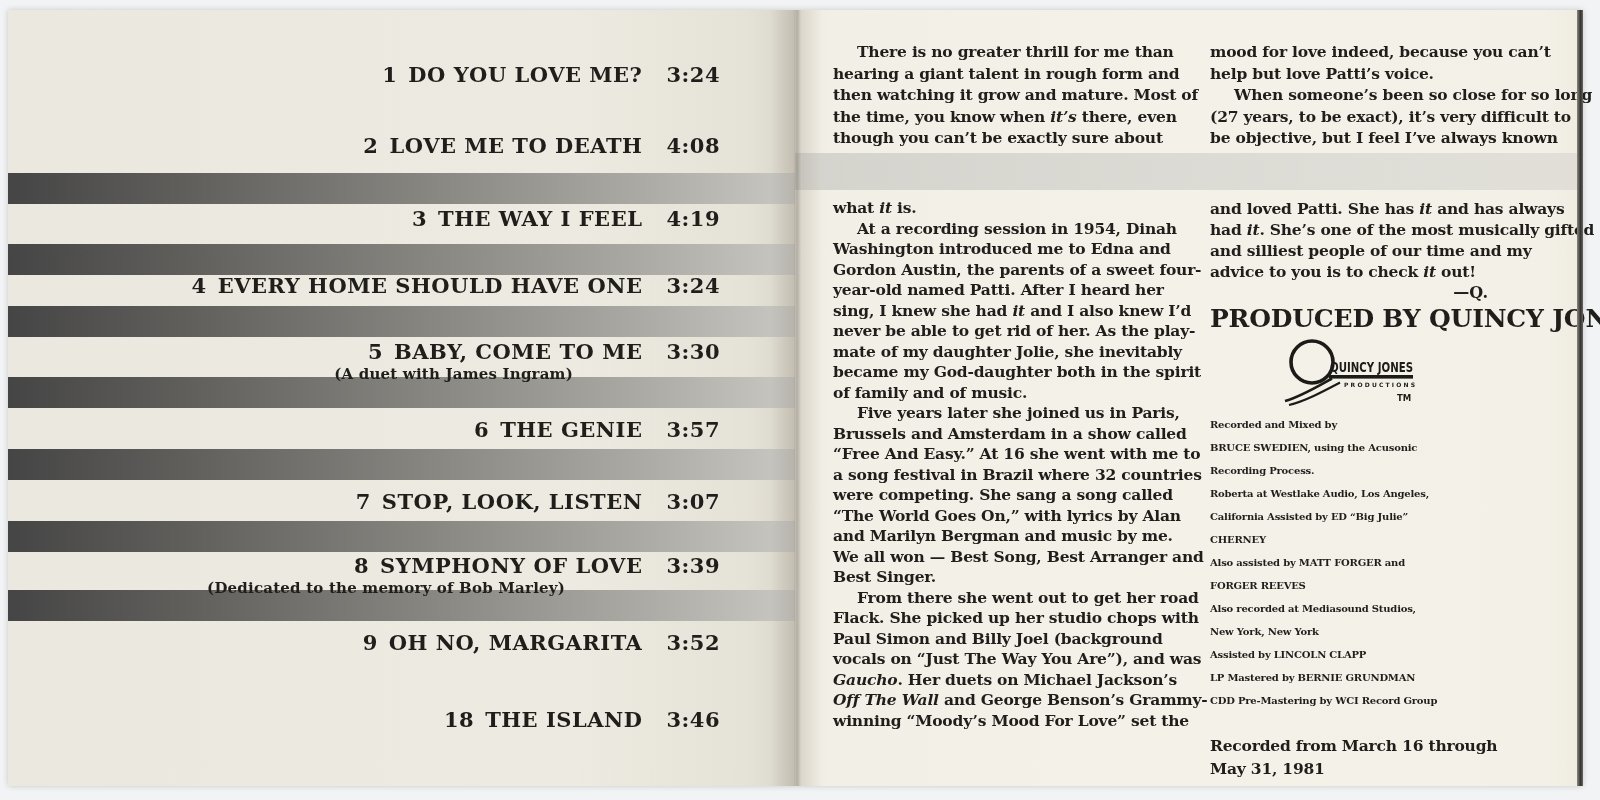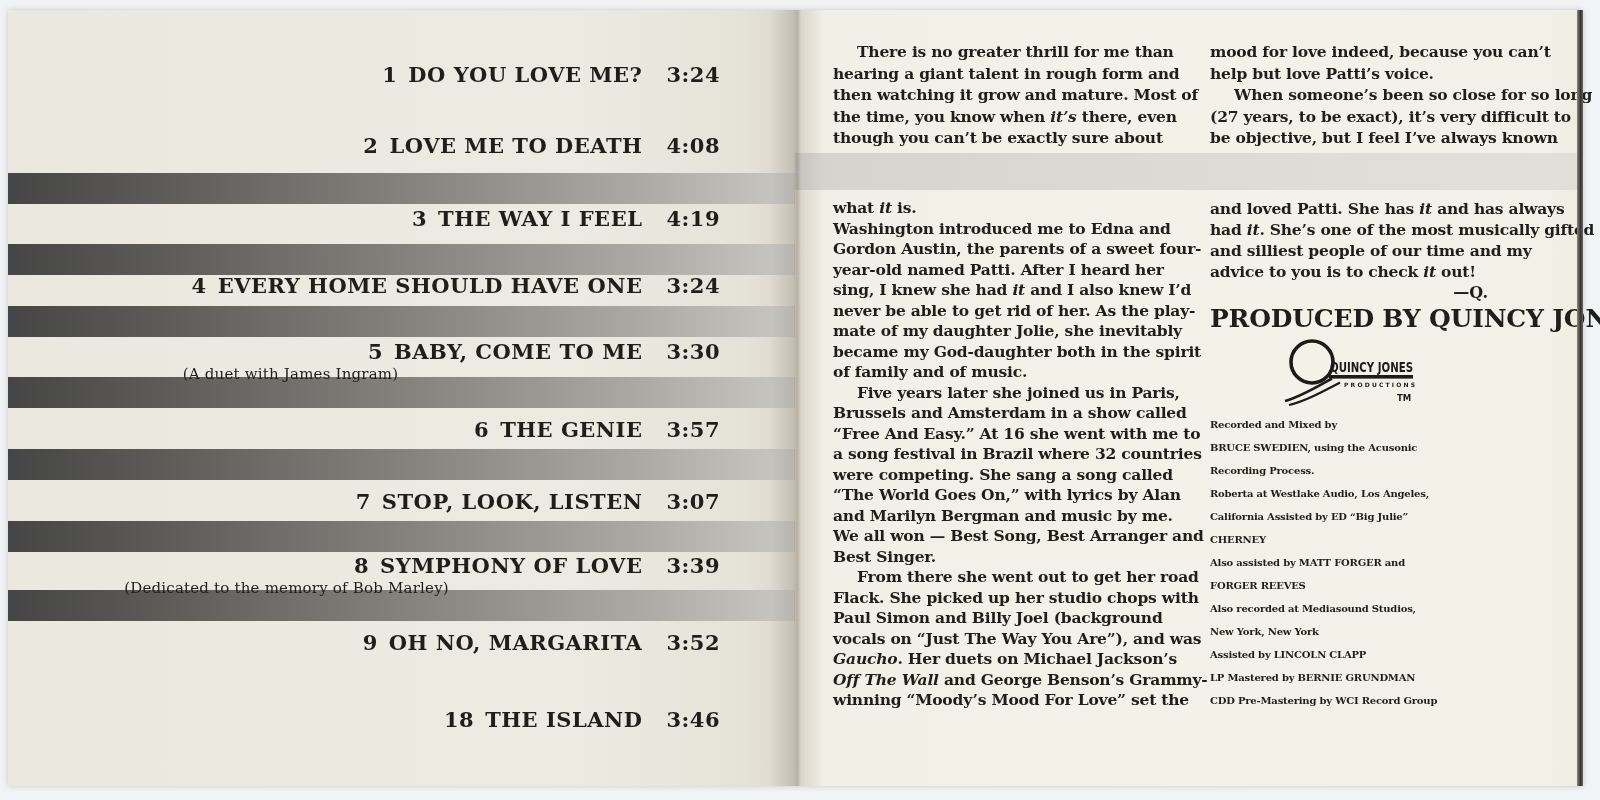--- a/index.html
+++ b/index.html
@@ -16,21 +16,21 @@
   .stripe{position:absolute;left:0;width:787px;height:31px;
      background:linear-gradient(90deg,var(--stripe-dark,#454545) 0%,#5f5e5b 22%,#85847f 52%,#aaa9a4 80%,var(--stripe-light,#c9c8c3) 100%);}
   .stripe-right{position:absolute;left:0;top:143px;width:782px;height:37px;
      background:linear-gradient(90deg,#cfcec8 0%,var(--right-stripe,#d5d4ce) 35%,#dbdad4 75%,#dedcd5 100%);opacity:.85;}
   
   .track{position:absolute;left:0;width:712px;color:var(--ink,#201e1a);}
   .trow{display:flex;justify-content:flex-end;align-items:baseline;
         font-size:21px;font-weight:700;letter-spacing:.5px;white-space:nowrap;}
   .tnum{margin-right:11px;}
   .ttime{margin-left:24px;}
-  .tsub{text-align:center;font-size:15px;font-weight:400;letter-spacing:.2px;margin-top:1px;}
+  .tsub{text-align:right;font-size:15px;font-weight:700;letter-spacing:.2px;margin-top:1px;}
   .sub5{padding-right:147px;}
   .sub8{padding-right:155px;}
   
   .col{position:absolute;color:var(--ink,#201e1a);font-weight:700;}
   .ln{white-space:nowrap;font-size:15.5px;letter-spacing:-0.2px;}
   .ln.ind{padding-left:24px;}
   .col1t{left:38px;top:31px;}  .col1t .ln{line-height:21.5px;}
   .col1b{left:38px;top:188px;} .col1b .ln{line-height:20.5px;}
   .col2t{left:415px;top:31px;} .col2t .ln{line-height:21.5px;}
   .col2b{left:415px;top:188px;width:360px;} .col2b .ln{line-height:21px;}
@@ -139,20 +139,21 @@
 
       <div class="col col1t">
           <div class="ln ind">There is no greater thrill for me than</div>
           <div class="ln">hearing a giant talent in rough form and</div>
           <div class="ln">then watching it grow and mature. Most of</div>
           <div class="ln">the time, you know when <i>it’s</i> there, even</div>
           <div class="ln">though you can’t be exactly sure about</div>
         </div>
       <div class="col col1b">
           <div class="ln">what <i>it</i> is.</div>
+          <div class="ln ind">At a recording session in 1954, Dinah</div>
           <div class="ln">Washington introduced me to Edna and</div>
           <div class="ln">Gordon Austin, the parents of a sweet four-</div>
           <div class="ln">year-old named Patti. After I heard her</div>
           <div class="ln">sing, I knew she had <i>it</i> and I also knew I’d</div>
           <div class="ln">never be able to get rid of her. As the play-</div>
           <div class="ln">mate of my daughter Jolie, she inevitably</div>
           <div class="ln">became my God-daughter both in the spirit</div>
           <div class="ln">of family and of music.</div>
           <div class="ln ind">Five years later she joined us in Paris,</div>
           <div class="ln">Brussels and Amsterdam in a show called</div>
@@ -209,19 +210,23 @@
             <div class="ln">California Assisted by ED “Big Julie”</div>
             <div class="ln">CHERNEY</div>
             <div class="ln">Also assisted by MATT FORGER and</div>
             <div class="ln">FORGER REEVES</div>
             <div class="ln">Also recorded at Mediasound Studios,</div>
             <div class="ln">New York, New York</div>
             <div class="ln">Assisted by LINCOLN CLAPP</div>
             <div class="ln">LP Mastered by BERNIE GRUNDMAN</div>
             <div class="ln">CDD Pre-Mastering by WCI Record Group</div>
           </div>
+        <div class="dates">
+            <div class="ln">Recorded from March 16 through</div>
+            <div class="ln">May 31, 1981</div>
+          </div>
       </div>
     </div>
 
     <div class="gutter"></div>
     <div class="edge-right"></div>
   </div>
 </div>
 
 </body></html>

